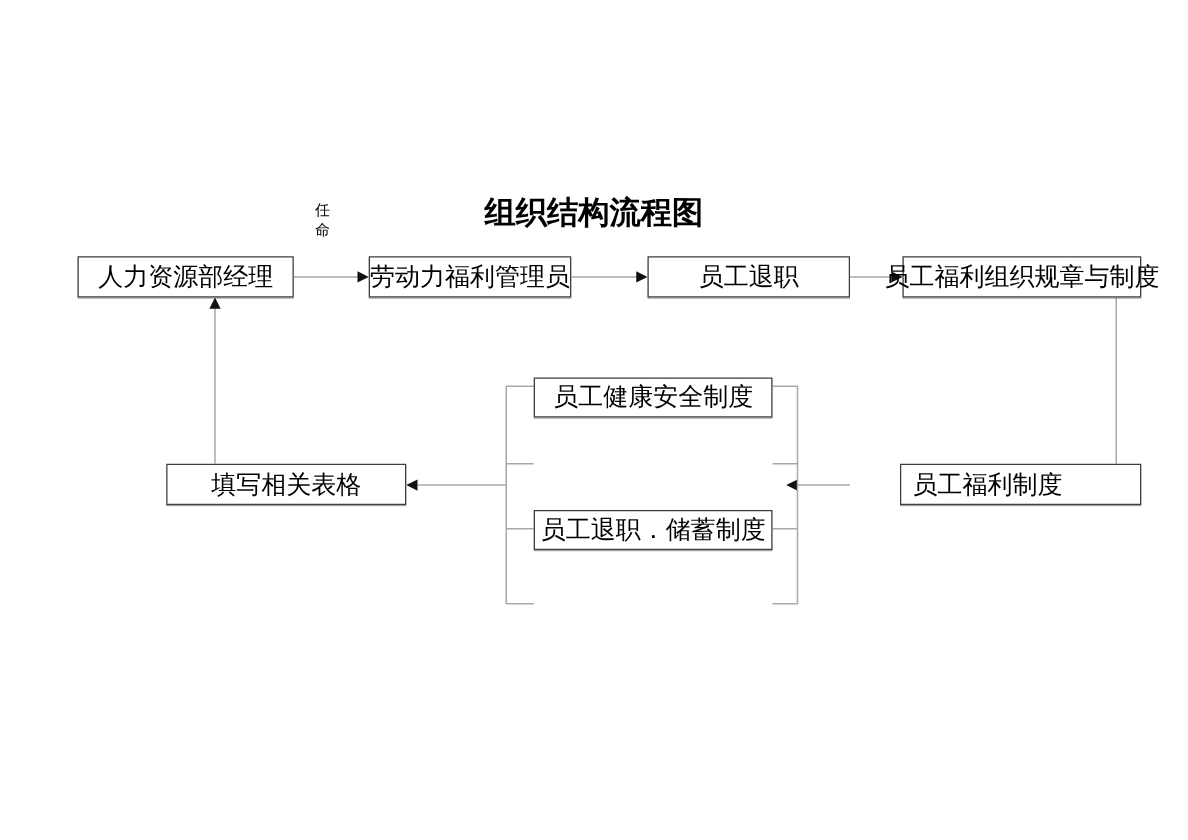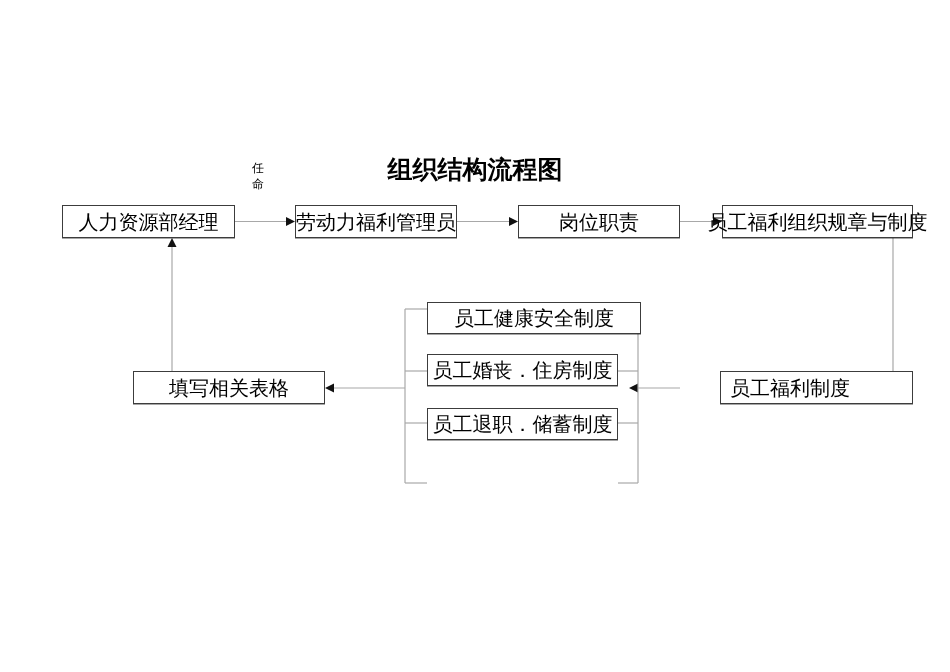--- a/index.html
+++ b/index.html
@@ -56,21 +56,21 @@
     line-height:1;
     color:var(--text);
     white-space:nowrap;
   }
   .node.align-left{justify-content:flex-start;padding-left:9px;margin-left:40px;}
   #n-hr       {left:62px;  top:205px; width:173px; height:33px;}
   #n-admin    {left:295px; top:205px; width:162px; height:33px;}
   #n-duty     {left:518px; top:205px; width:162px; height:33px;}
   #n-rules    {left:722px; top:205px; width:191px; height:33px;}
   #n-welfare  {left:680px; top:371px; width:193px; height:33px;}
-  #n-health   {left:427px; top:302px; width:214px; height:32px;}
+  #n-health   {left:427px; top:302px; width:191px; height:32px;}
   #n-marriage {left:427px; top:354px; width:191px; height:32px;}
   #n-retire   {left:427px; top:408px; width:191px; height:32px;}
   #n-children {left:427px; top:460px; width:191px; height:32px;}
   #n-fill     {left:133px; top:371px; width:192px; height:33px;}
 </style>
 </head>
 <body>
 
 <div class="canvas">
 
@@ -126,23 +126,22 @@
     </g>
 
     <g>
       <line class="ln" x1="172" y1="371" x2="172" y2="246"></line>
       <polygon class="ah" points="172,238 167.5,247 176.5,247"></polygon>
     </g>
   </svg>
 
   <div class="node" id="n-hr">人力资源部经理</div>
   <div class="node" id="n-admin">劳动力福利管理员</div>
-  <div class="node" id="n-duty">岗位职责</div>
+  <div class="node" id="n-duty">员工退职</div>
   <div class="node" id="n-rules">员工福利组织规章与制度</div>
 
   <div class="node" id="n-health">员工健康安全制度</div>
-  <div class="node" id="n-marriage">员工婚丧．住房制度</div>
   <div class="node" id="n-retire">员工退职．储蓄制度</div>
 
   <div class="node align-left" id="n-welfare">员工福利制度</div>
   <div class="node" id="n-fill">填写相关表格</div>
 
 </div>
 
 </body></html>

